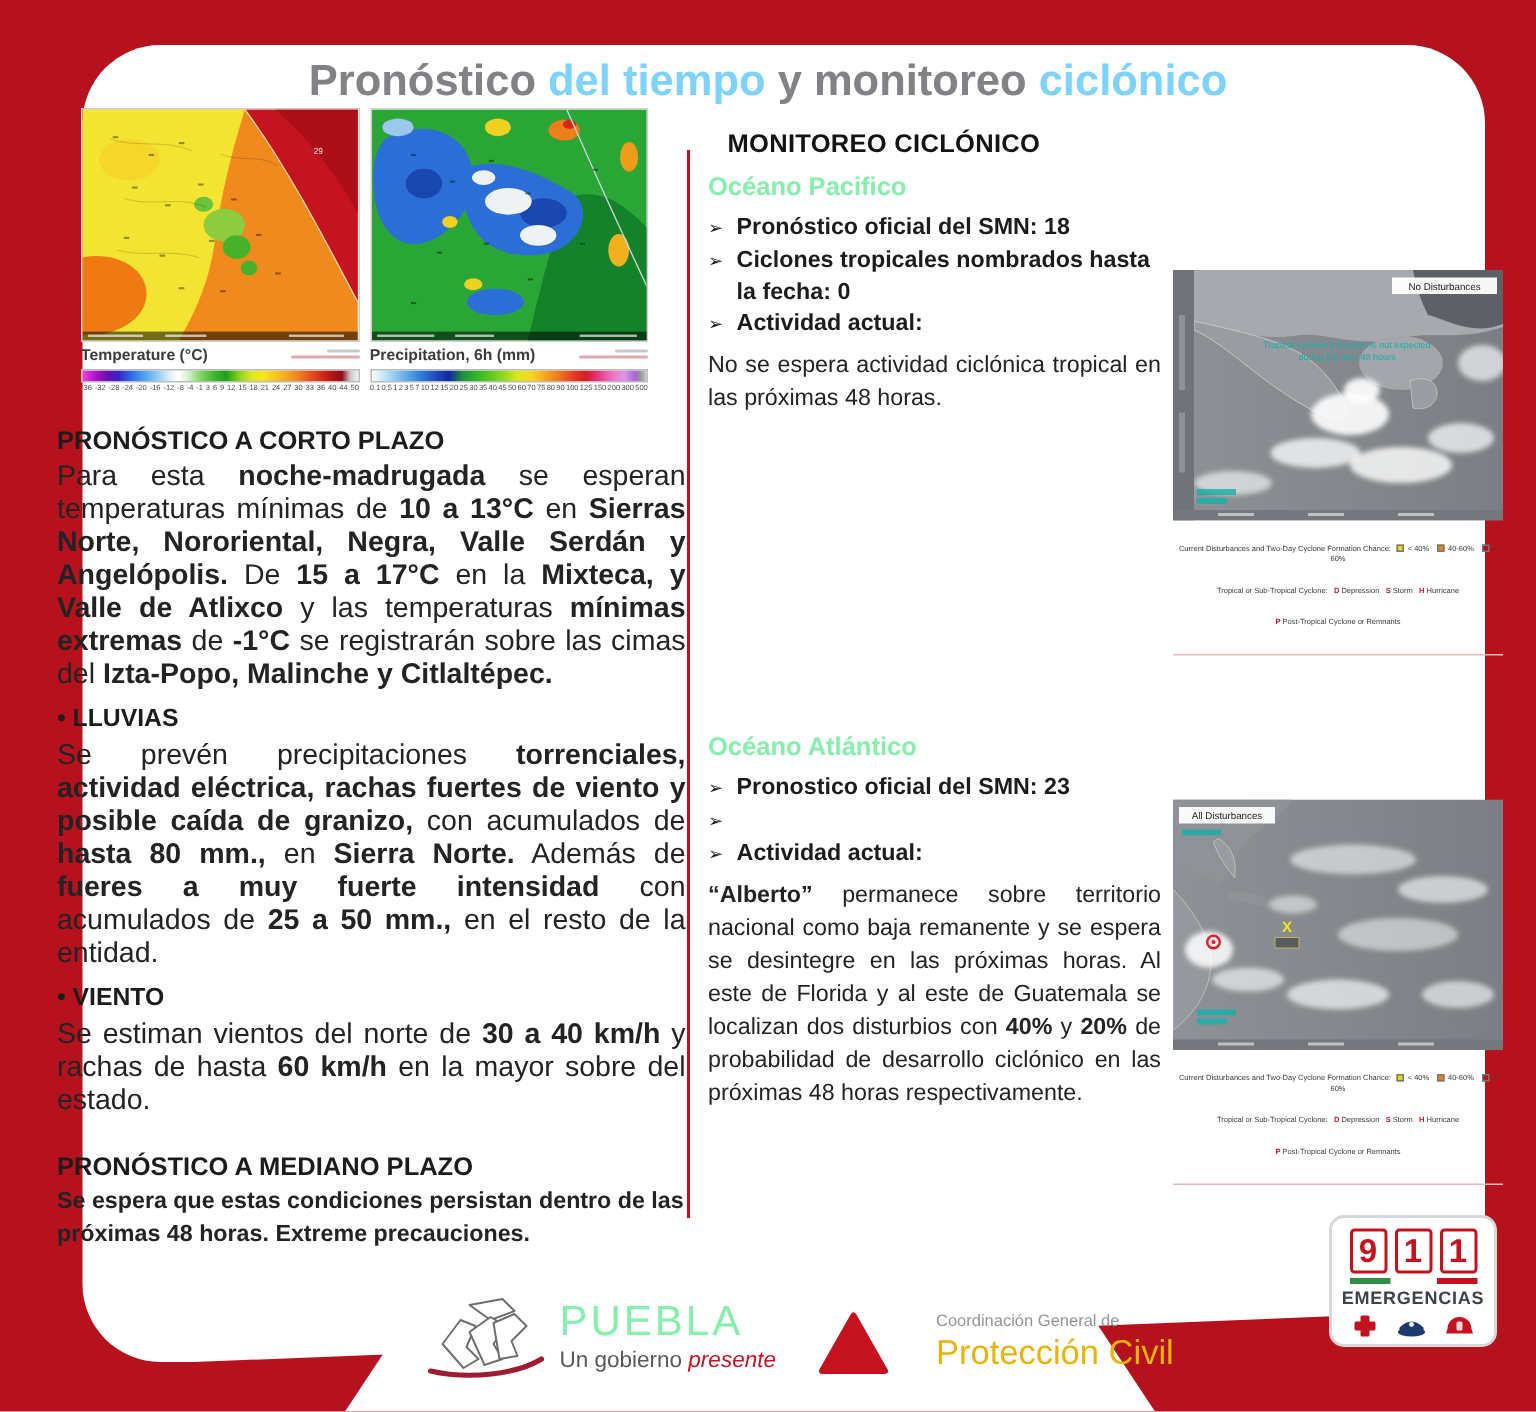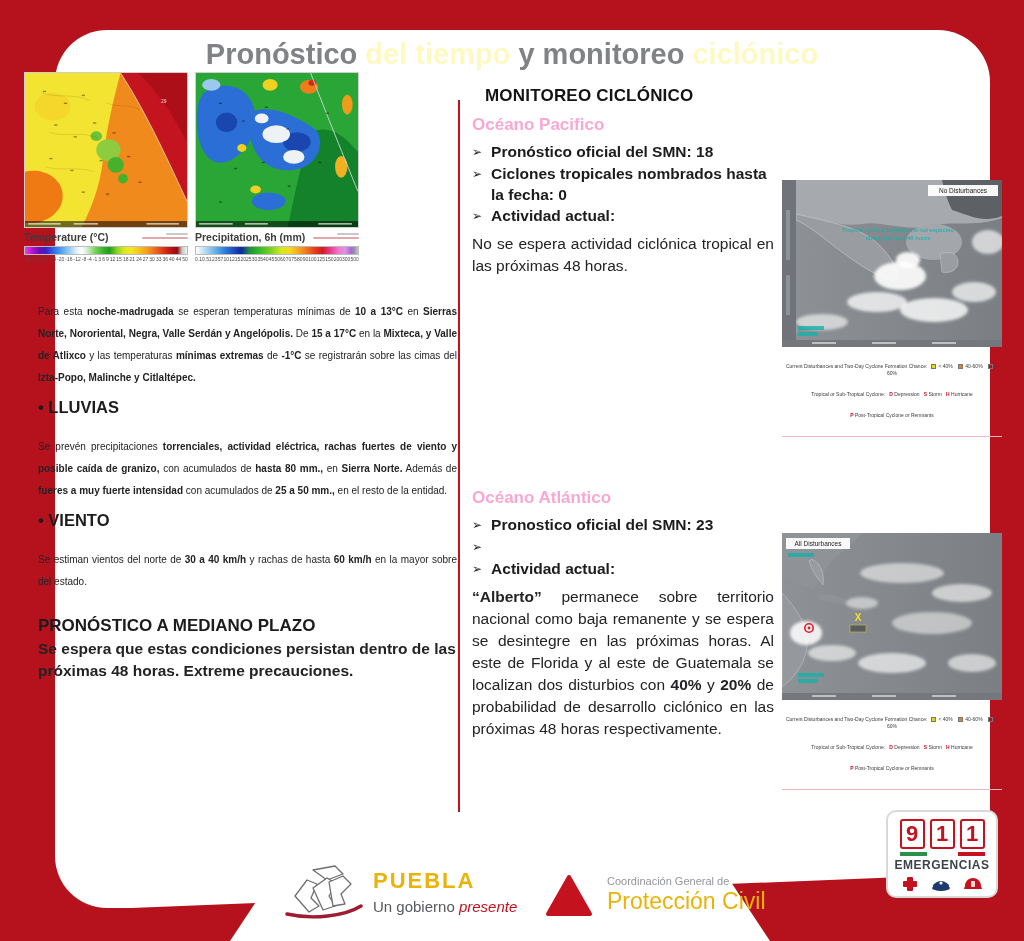--- a/index.html
+++ b/index.html
@@ -2,69 +2,69 @@
 <html><head>
 <meta charset="utf-8">
 <style>
   *{margin:0;padding:0;box-sizing:border-box}
   html,body{width:1024px;height:941px}
   body{font-family:"Liberation Sans",sans-serif;background:#fff}
   .page{position:relative;width:1024px;height:941px;background:#b6121e;overflow:hidden}
   .main-panel{position:absolute;left:55px;top:30px;width:935px;height:878px;background:#fff;border-radius:52px}
   .band{position:absolute;left:-30px;top:892px;width:1120px;height:100px;background:#b6121e;transform:rotate(-2.3deg);z-index:3}
   .page-title{position:absolute;left:0;top:38px;width:100%;text-align:center;font-size:29px;font-weight:700;color:#808285;z-index:2}
-  .page-title .red{color:#fef9c3;font-weight:800}
-  
-  .maps-row{position:absolute;left:24px;top:72px;width:335px;display:flex;gap:7px;z-index:2}
+  .page-title .red{color:#7dd3fc;font-weight:800}
+  
+  .maps-row{position:absolute;left:54px;top:72px;width:378px;display:flex;gap:7px;z-index:2}
   .map{flex:1;min-width:0}
   .map svg.mapimg{width:100%;height:156px;display:block;border:1px solid #cfcfcf}
   .map-lblrow{display:flex;justify-content:space-between;align-items:flex-start;margin-top:3px}
   .map-lbl{font-size:10.5px;font-weight:800;color:#3c3c3e}
   .fineprint{display:flex;flex-direction:column;gap:2px;align-items:flex-end;padding-top:2px}
   .fineprint i{display:block;height:2px;border-radius:1px}
   .fp1{width:22px;background:#c9c9c9}
   .fp2{width:46px;background:#e0a9ad}
   .cbar{height:9px;margin-top:3px;border:0.5px solid #bbb}
   .cbar-temp{background:linear-gradient(to right,#f03ee8 0%,#a814c8 5%,#6a0fb0 9%,#3a23c8 13%,#2e6fe8 18%,#56a8f0 23%,#9ed2f5 28%,#e8f2f8 32%,#ffffff 35%,#d8f0d8 38%,#7fd45e 43%,#3cb52e 48%,#1e9e1e 52%,#8fd41e 57%,#d8e81e 61%,#f5e81e 65%,#f5c81e 70%,#f5a01e 75%,#f0781e 79%,#e84e1e 83%,#d42814 87%,#b01214 91%,#8f0e12 94%,#c8c8c8 97%,#f2f2f2 100%)}
   .cbar-precip{background:linear-gradient(to right,#ffffff 0%,#c8e8f8 4%,#96ccf0 8%,#5aa8e8 13%,#2e7ad8 18%,#1e50c0 23%,#0e28a0 28%,#1e8f3c 33%,#2eb52e 38%,#5ac81e 43%,#96d81e 48%,#d8e81e 53%,#f5d81e 58%,#f5a81e 63%,#f0781e 68%,#e8401e 73%,#d01a28 78%,#e83c8f 83%,#f078c8 88%,#d896e8 92%,#a866d8 96%,#9a9a9a 98%,#c8c8c8 100%)}
   .ticks{display:flex;justify-content:space-between;font-size:5px;color:#4a4a4a;margin-top:1px;line-height:6px}
   
   .left-col{position:absolute;left:38px;top:283px;width:419px;color:#232325;z-index:2}
   .h1{font-size:17px;font-weight:800;color:#1c1c1e;line-height:21px}
   .sec-h{font-size:16.5px;font-weight:800;color:#1c1c1e;margin-top:8px;line-height:21px}
-  .para{font-size:10px;line-height:22px;text-align:justify;margin-top:18px}
+  .para{font-size:19px;line-height:22px;text-align:justify;margin-top:3px}
   .para .b,.b{font-weight:800}
   .para-bold{font-size:15.5px;line-height:22px;font-weight:800;margin-top:2px}
   
   .divider{position:absolute;left:458px;top:100px;width:2px;height:712px;background:#c2101e;z-index:2}
   
   .right-col{position:absolute;left:472px;top:86px;width:302px;color:#232325;z-index:2}
   .right-col2{position:absolute;left:472px;top:488px;width:302px;color:#232325;z-index:2}
   .r-head{font-size:17px;font-weight:800;color:#141414;padding-left:13px;letter-spacing:.2px}
-  .ocean-title{font-size:17px;font-weight:800;color:#f9a8d4;margin-top:9px}
+  .ocean-title{font-size:17px;font-weight:800;color:#86efac;margin-top:9px}
   ul.bullets{list-style:none;margin-top:6px}
   ul.bullets li{display:flex;gap:9px;font-size:15.5px;font-weight:800;line-height:21px;color:#1c1c1e}
   ul.bullets .arrow{font-size:12px;padding-top:1px;font-weight:400}
   .r-body{font-size:15.5px;line-height:22px;text-align:justify;margin-top:6px}
   
   .sat{position:absolute;width:220px;z-index:2}
   .sat-pacific{left:782px;top:180px}
   .sat-atlantic{left:782px;top:533px}
   .sat svg.satimg{width:220px;height:167px;display:block}
   .sat-legend{font-size:5px;color:#3a3a3a;text-align:center;line-height:7px;padding:2px 0 3px;border-bottom:1px solid #f0b6bd;white-space:pre-wrap}
   .sat-legend .swatch{display:inline-block;width:5px;height:5px;margin:0 1px;vertical-align:middle;border:0.5px solid #777}
   
   .logo-panel{position:absolute;left:190px;top:845px;width:620px;height:96px;z-index:4}
   .puebla{position:absolute;left:283px;top:862px;display:flex;gap:8px;z-index:5}
   .puebla-text{padding-top:2px}
-  .puebla-name{font-size:22px;font-weight:700;color:#eab308;letter-spacing:2px;line-height:34px}
+  .puebla-name{font-size:28px;font-weight:400;color:#86efac;letter-spacing:2px;line-height:34px}
   .puebla-tag{font-size:15px;line-height:18px}
   .puebla-tag .g{font-weight:400;color:#58595b}
   .puebla-tag .r{font-weight:400;font-style:italic;color:#c4121e}
-  .cgpc{position:absolute;left:545px;top:874px;display:flex;gap:14px;z-index:5}
+  .cgpc{position:absolute;left:545px;top:874px;display:flex;gap:31px;z-index:5}
   .cgpc-text{padding-top:1px}
   .cgpc-l1{font-size:11px;color:#939598;line-height:13px}
   .cgpc-l2{font-size:23px;color:#eab308;line-height:26px}
   .e911{position:absolute;left:886px;top:810px;width:112px;height:88px;background:#fff;border:2px solid #d8d8da;border-radius:10px;z-index:5;display:flex;flex-direction:column;align-items:center;padding-top:7px}
   .d-row{display:flex;gap:5px}
   .digit{width:25px;height:30px;border:2.5px solid #c4121e;border-radius:3px;display:flex;align-items:center;justify-content:center;font-size:22px;font-weight:800;color:#c4121e}
   .bar-row{display:flex;gap:0;width:85px;margin:3px 0 2px}
   .bar-g{width:27px;height:4px;background:#2e8f4a}
   .bar-s{width:31px;height:4px}
   .bar-r{width:27px;height:4px;background:#c4121e}
@@ -228,20 +228,21 @@
           <span>125</span>
           <span>150</span>
           <span>200</span>
           <span>300</span>
           <span>500</span>
         </div>
     </div>
   </div>
 
   <div class="left-col">
+    <div class="h1">PRONÓSTICO A CORTO PLAZO</div>
     <div class="para"><span>Para esta </span><span class="b">noche-madrugada</span><span> se esperan temperaturas mínimas de </span><span class="b">10 a 13°C</span><span> en </span><span class="b">Sierras Norte, Nororiental, Negra, Valle Serdán y Angelópolis.</span><span> De </span><span class="b">15 a 17°C</span><span> en la </span><span class="b">Mixteca, y Valle de Atlixco</span><span> y las temperaturas </span><span class="b">mínimas extremas</span><span> de </span><span class="b">-1°C</span><span> se registrarán sobre las cimas del </span><span class="b">Izta-Popo, Malinche y Citlaltépec.</span></div>
     <div class="sec-h">• LLUVIAS</div>
     <div class="para"><span>Se prevén precipitaciones </span><span class="b">torrenciales, actividad eléctrica, rachas fuertes de viento y posible caída de granizo,</span><span> con acumulados de </span><span class="b">hasta 80 mm.,</span><span> en </span><span class="b">Sierra Norte.</span><span> Además de </span><span class="b">fueres a muy fuerte intensidad</span><span> con acumulados de </span><span class="b">25 a 50 mm.,</span><span> en el resto de la entidad.</span></div>
     <div class="sec-h">• VIENTO</div>
     <div class="para"><span>Se estiman vientos del norte de </span><span class="b">30 a 40 km/h</span><span> y rachas de hasta </span><span class="b">60 km/h</span><span> en la mayor sobre del estado.</span></div>
     <div class="h1" style="margin-top:22px">PRONÓSTICO A MEDIANO PLAZO</div>
     <div class="para-bold">Se espera que estas condiciones  persistan dentro de las próximas 48 horas. Extreme precauciones.</div>
   </div>
 
   <div class="divider"></div>

